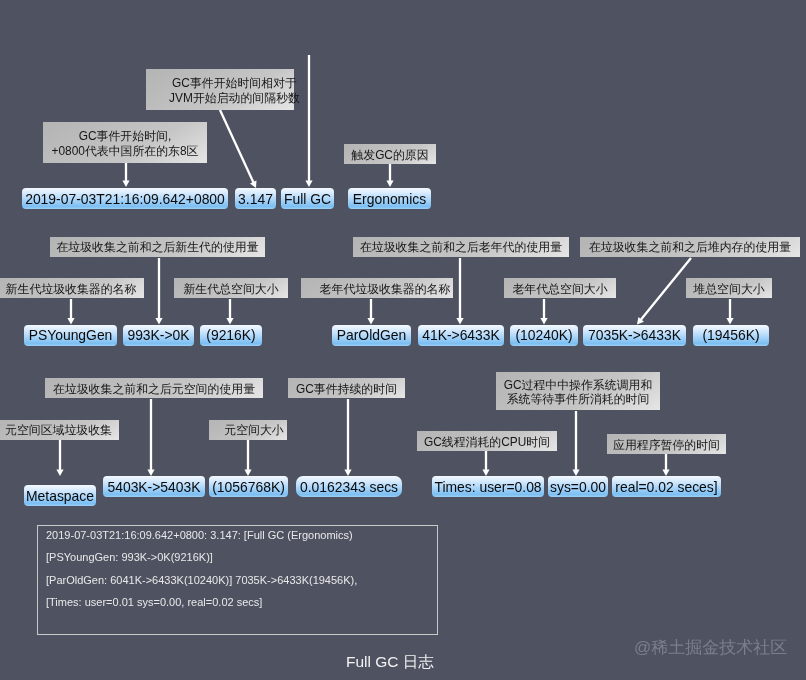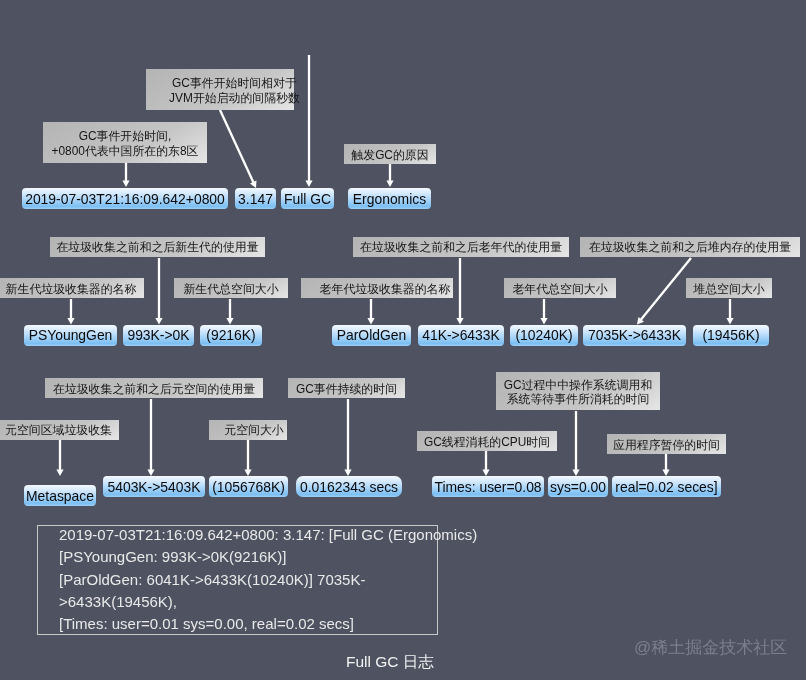--- a/index.html
+++ b/index.html
@@ -13,21 +13,21 @@
        color:#161616;font-size:11.9px;line-height:14.3px;text-align:center;
        display:flex;flex-direction:column;align-items:center;justify-content:center;
        white-space:nowrap;padding-top:2px;}
   .ann > span{display:block;}
   .tok{position:absolute;box-sizing:border-box;border-radius:4px;
        background:linear-gradient(180deg,#f4faff 0%,#dcedfe 20%,#b0d8fa 52%,#7cbff2 88%,#9ccff6 100%);
        color:#0a0a0a;text-align:center;font-size:13.9px;
        display:flex;align-items:center;justify-content:center;white-space:nowrap;}
   svg#arrow-layer{position:absolute;left:0;top:0;width:806px;height:680px;overflow:visible;}
   #log-sample{position:absolute;box-sizing:border-box;border:1.4px solid #c9c9c9;
-          color:#e9e9e9;font-size:15px;line-height:22.3px;padding:0 21px;}
+          color:#e9e9e9;font-size:11px;line-height:22.3px;padding:0 8px;}
   #log-sample > div:first-child{margin-top:-2px;white-space:nowrap;}
   #figure-caption{position:absolute;color:#f2f2f2;font-size:15.5px;white-space:nowrap;}
   #watermark{position:absolute;color:#7b7f8c;font-size:17px;white-space:nowrap;}
 </style>
 </head>
 <body>
 
 <div id="stage">
 
 <svg id="arrow-layer" viewBox="0 0 806 680">

